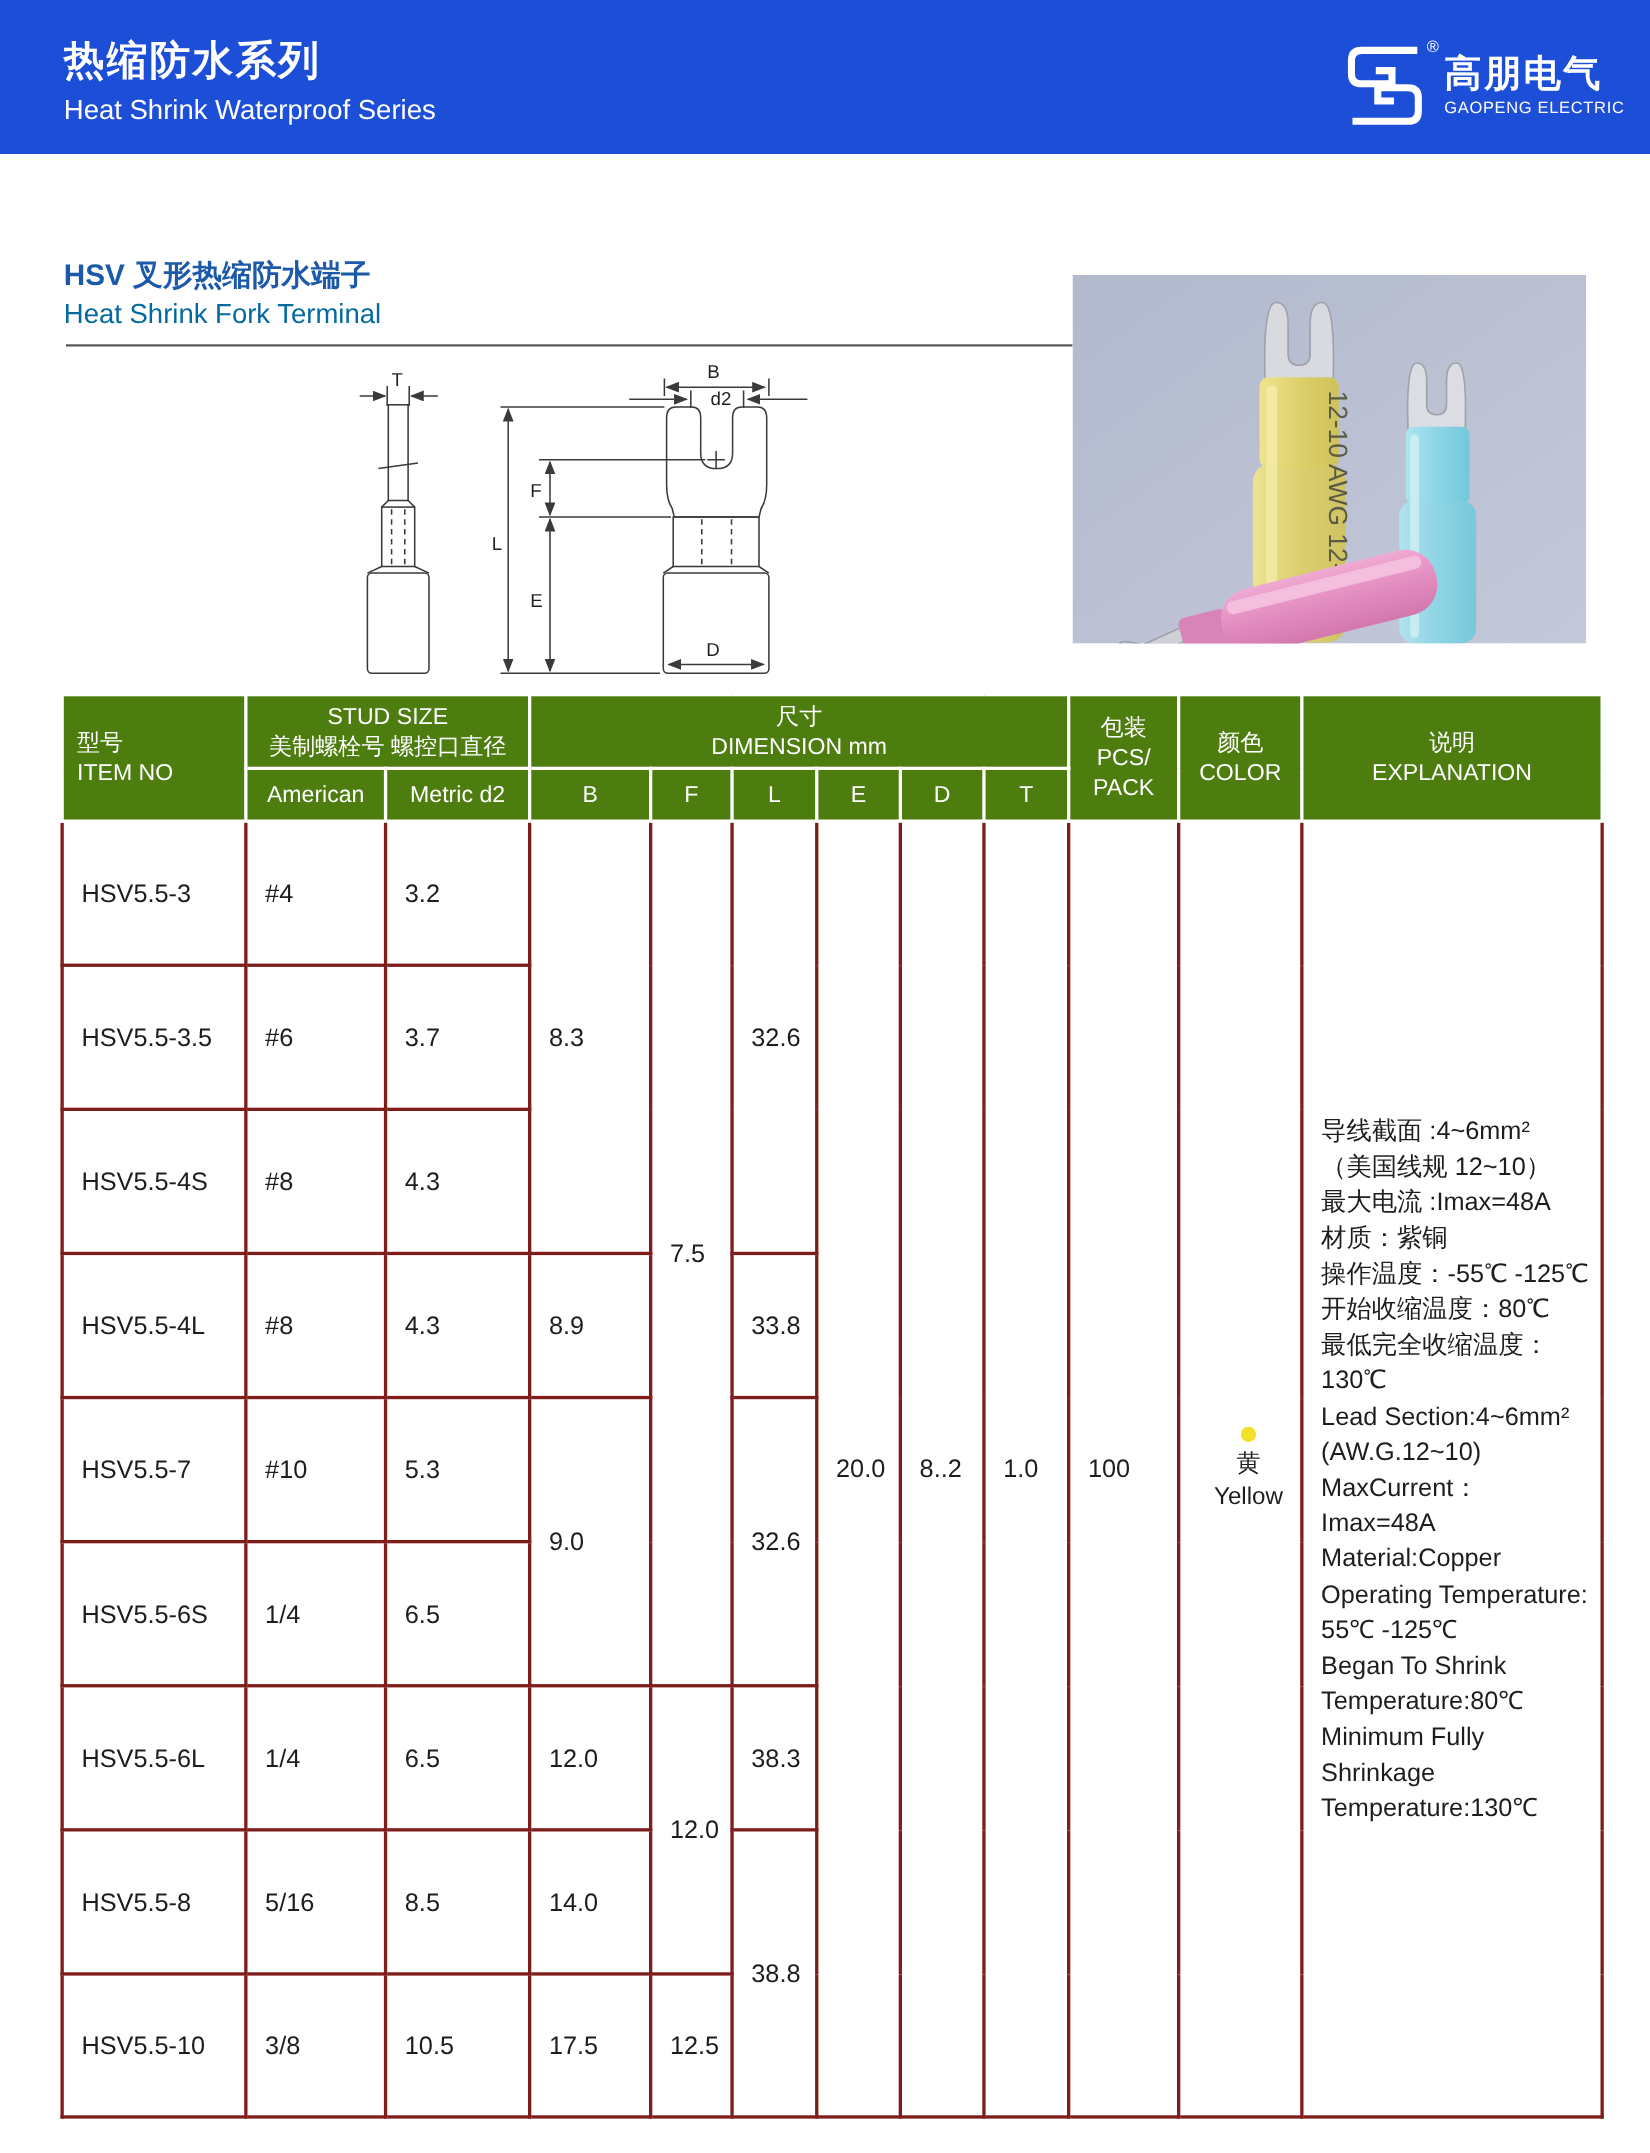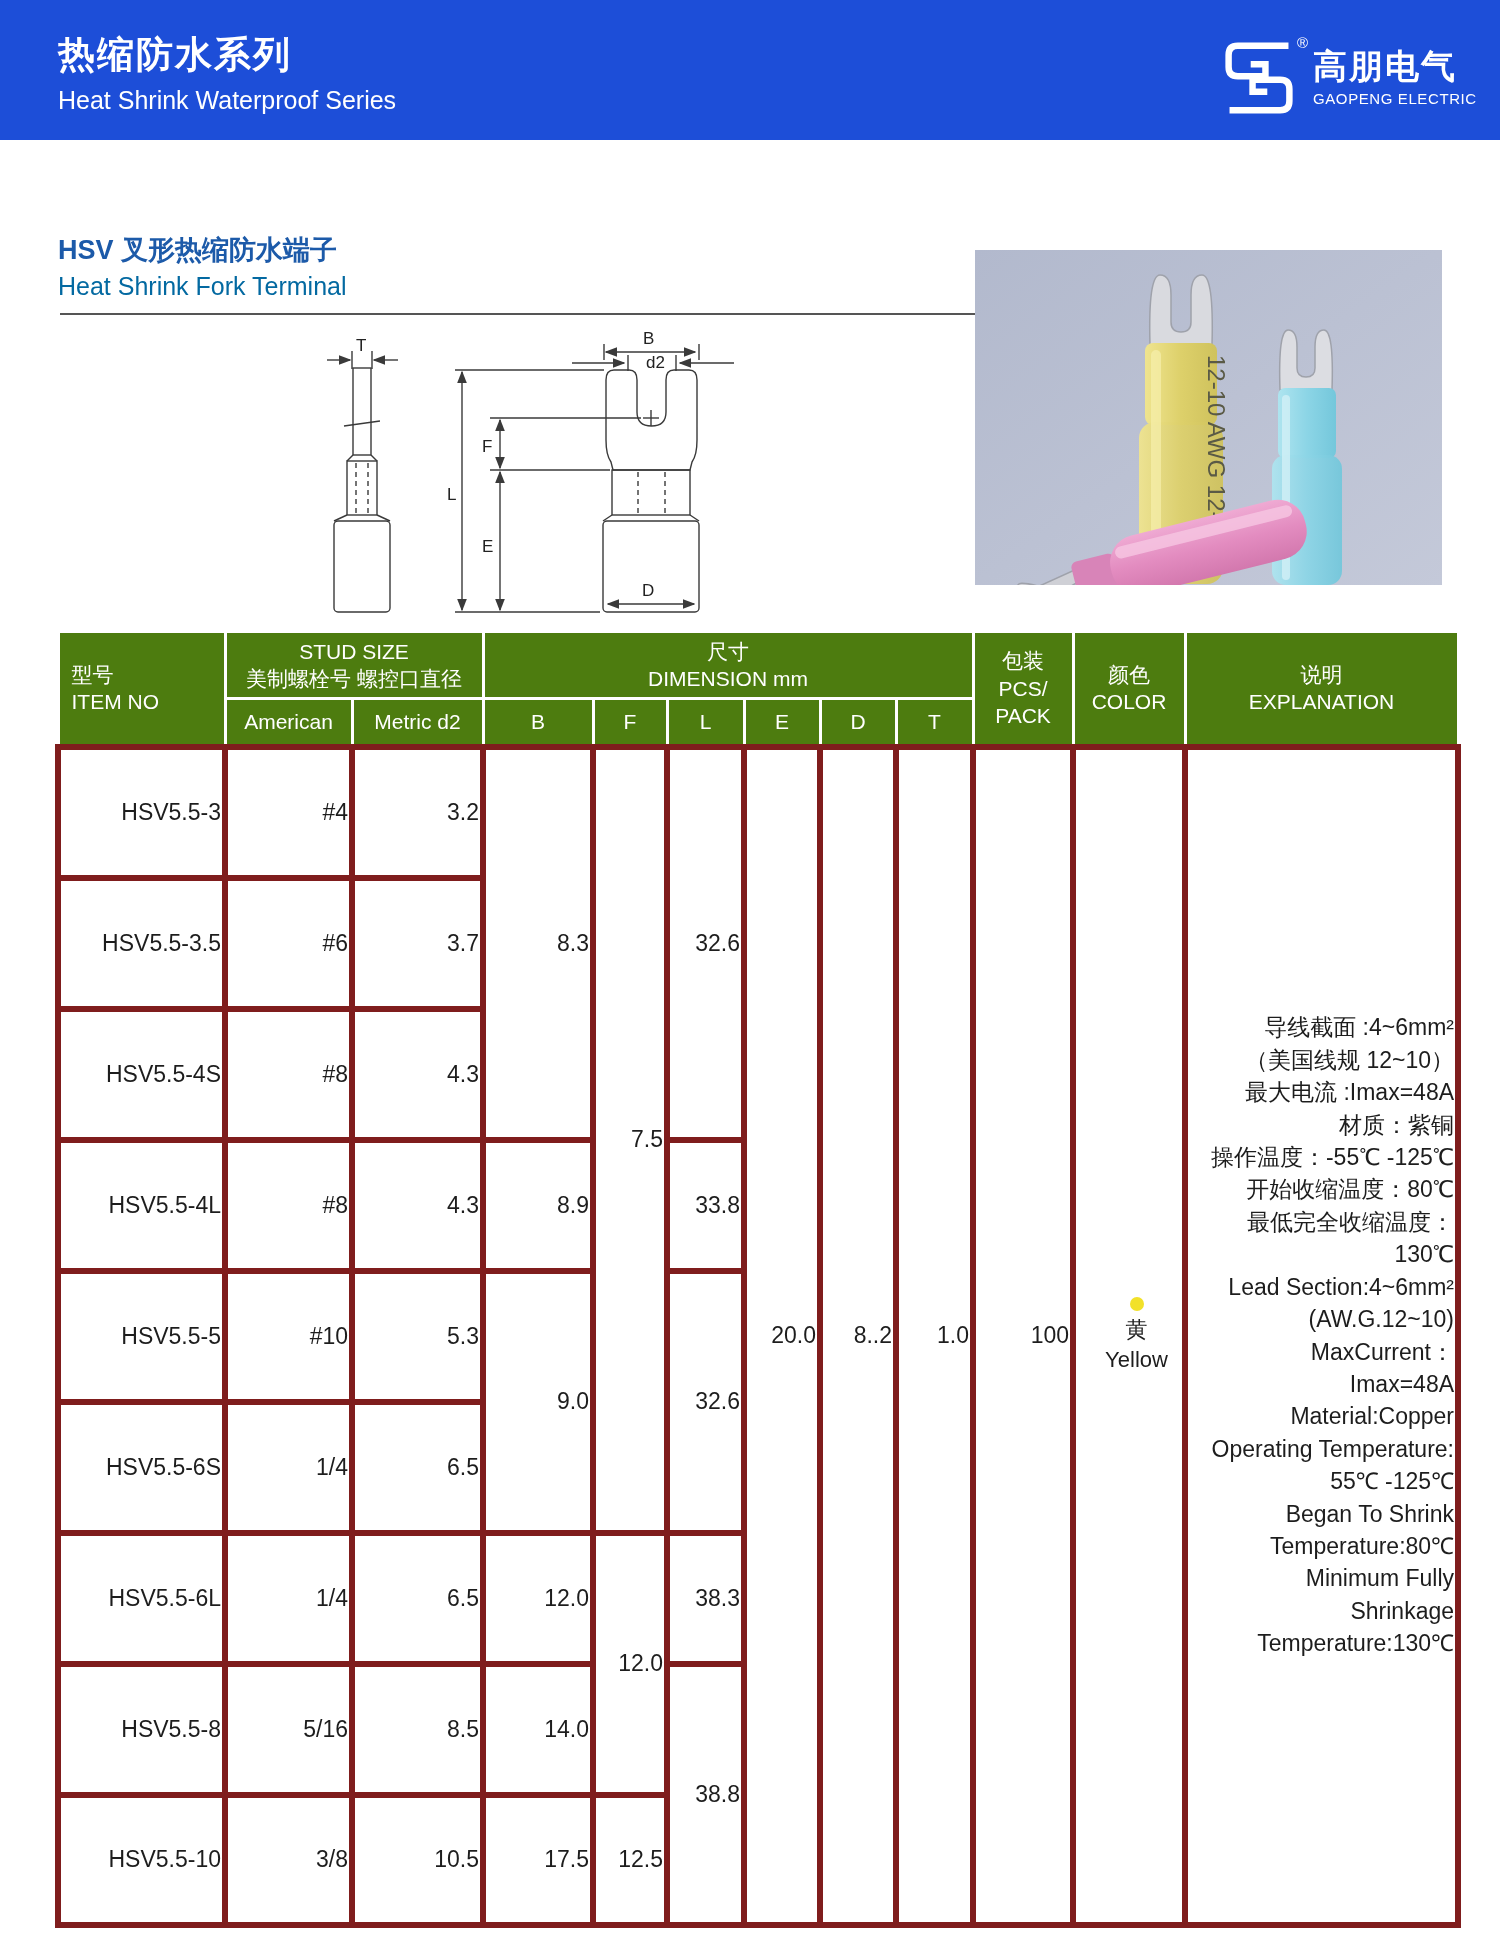--- a/index.html
+++ b/index.html
@@ -21,21 +21,21 @@
   .divider{position:absolute;left:60px;top:313px;width:915px;height:2px;background:#555;}
 
   
   .diagram{position:absolute;left:230px;top:330px;}
   .photo{position:absolute;left:975px;top:250px;}
 
   
   table.spec{position:absolute;left:55px;top:630px;width:1400px;border-collapse:collapse;table-layout:fixed;}
   table.spec th{background:#4d7c0f;color:#fff;font-weight:normal;border:3px solid #fff;
                 font-size:21px;line-height:1.3;white-space:pre-line;vertical-align:middle;}
-  table.spec td{border:6px solid #7f1d1d;font-size:23px;color:#1d1d1d;text-align:right;vertical-align:middle;padding-left:16px;}
+  table.spec td{border:3px solid #7f1d1d;font-size:23px;color:#1d1d1d;text-align:left;vertical-align:middle;padding-left:16px;}
   th.hleft{text-align:left;padding-left:12px;}
   td.item{text-align:left;padding-left:10px;}
   tr.hrow1{height:67px;} tr.hrow2{height:48px;}
   tr.brow{height:131px;} tr.browlast{height:130px;}
   td.expl{font-size:20.5px;line-height:32.4px;text-align:left;padding-left:12px;white-space:pre-line;color:#111;}
   .color-stack{display:flex;flex-direction:column;align-items:center;line-height:30px;font-size:22px;}
   .color-dot{width:14px;height:14px;border-radius:50%;background:#f2e129;margin-bottom:4px;}
 </style>
 </head>
 <body>
@@ -260,21 +260,21 @@
       <td>4.3</td>
     </tr>
     <tr class="brow">
       <td class="item">HSV5.5-4L</td>
       <td>#8</td>
       <td>4.3</td>
       <td>8.9</td>
       <td>33.8</td>
     </tr>
     <tr class="brow">
-      <td class="item">HSV5.5-5</td>
+      <td class="item">HSV5.5-7</td>
       <td>#10</td>
       <td>5.3</td>
       <td rowspan="2">9.0</td>
       <td rowspan="2">32.6</td>
     </tr>
     <tr class="brow">
       <td class="item">HSV5.5-6S</td>
       <td>1/4</td>
       <td>6.5</td>
     </tr>

